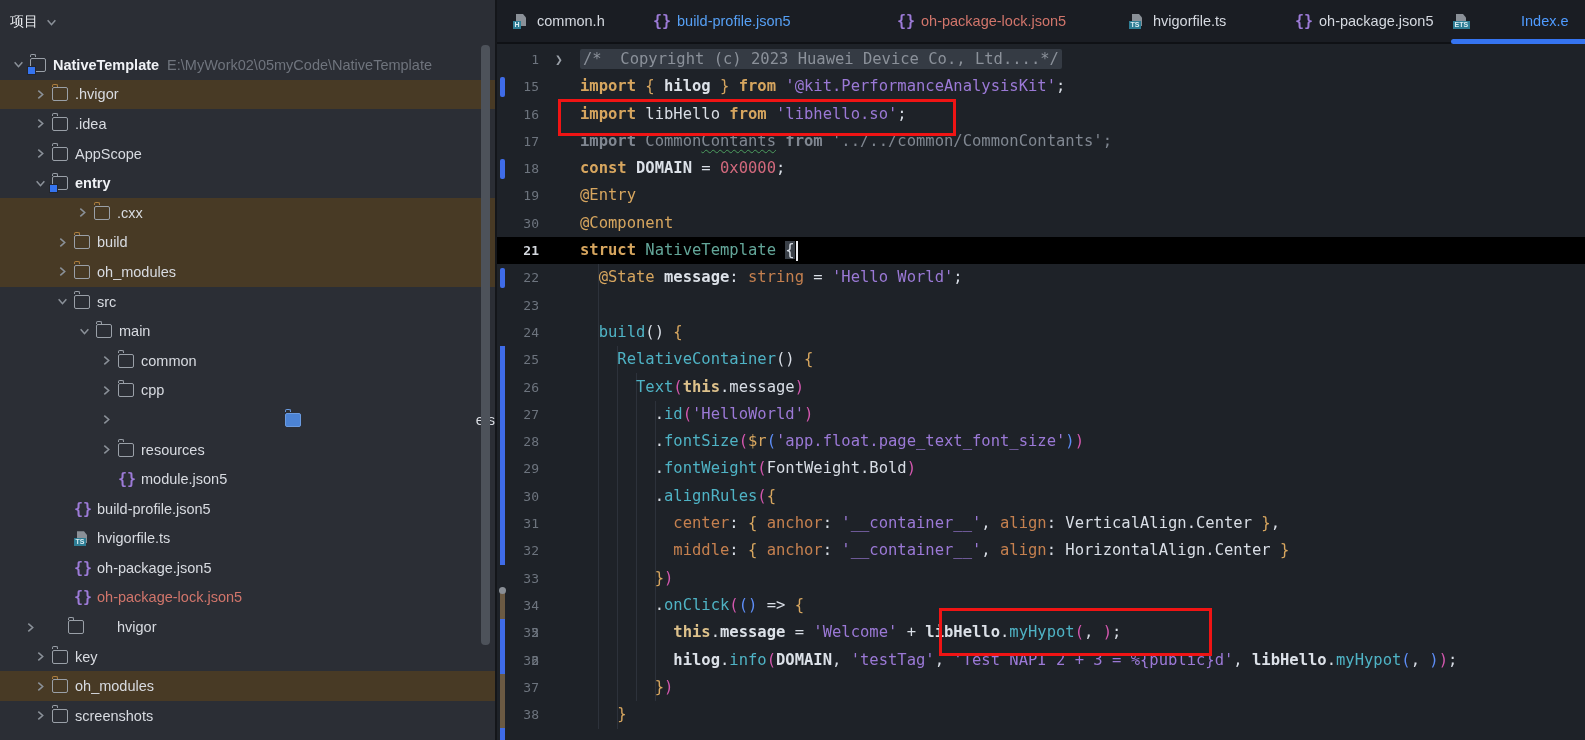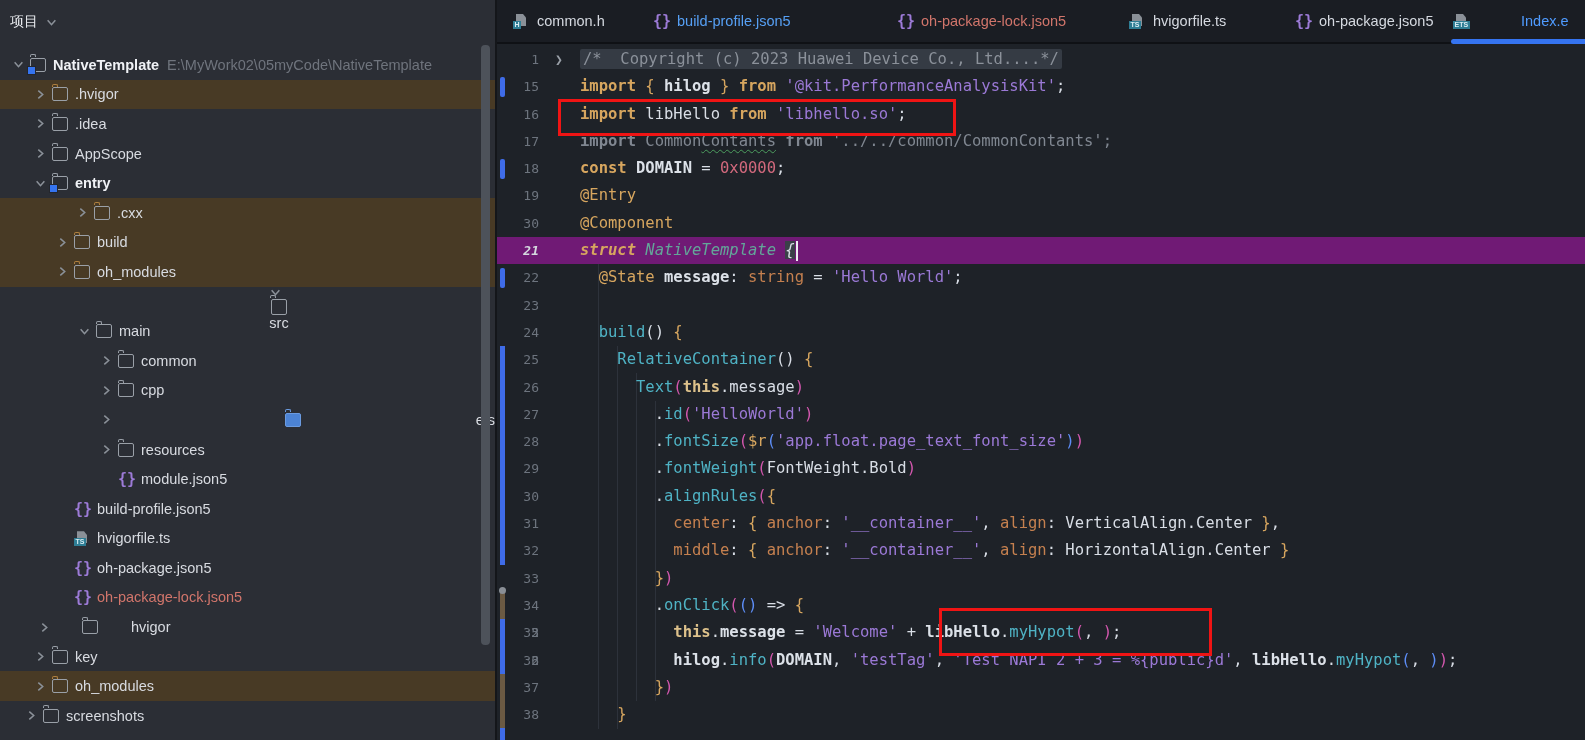--- a/index.html
+++ b/index.html
@@ -30,21 +30,21 @@
   .panel-sb{position:absolute;left:481px;top:45px;width:9px;height:600px;background:#4d525a;border-radius:4px;}
   .divider{position:absolute;left:495px;top:0;width:2px;height:740px;background:#14161a;}
   
   .editor{position:absolute;left:497px;top:0;width:1088px;height:740px;background:#1e2228;}
   .tabbar{position:absolute;left:0;top:0;width:100%;height:42px;background:#1a1d23;border-bottom:2px solid #0f1115;}
   .tab{position:absolute;top:0;height:42px;display:flex;align-items:center;gap:8px;padding-left:16px;font-size:14.5px;color:#d5d9e0;}
   .tab .ficon,.tab .jsonicon{margin-left:0;}
   .tab.active::after{content:'';position:absolute;left:14px;bottom:-2px;width:140px;height:5px;background:#3574f0;border-radius:3px;}
   .code{position:absolute;left:0;top:46px;right:0;bottom:0;font-family:"DejaVu Sans Mono",monospace;font-size:15.5px;}
   .cl{position:relative;height:27.3px;line-height:27.3px;white-space:pre;}
-  .cl.cur{background:#701a75;font-style:italic;}
+  .cl.cur{background:#000000;}
   .cl .num{position:absolute;left:0;top:0;width:42px;text-align:right;color:#6d747e;font-size:13px;}
   .cl.cur .num{color:#d5d9df;font-weight:bold;}
   .cl .fold{position:absolute;left:58px;top:0;color:#9aa0a8;font-size:13px;cursor:pointer;}
   .cl .txt{display:inline-block;margin-left:83px;}
   .mk{position:absolute;left:3px;top:0;width:5px;height:100%;}
   .mk.blue{background:#3f6ce8;}
   .mk.blue1{background:#3f6ce8;top:4px;height:20px;border-radius:2px;}
   .mk.brown{background:#6b5a43;}
   .mk.dot::before{content:'';position:absolute;left:-1px;top:-5px;width:7px;height:7px;border-radius:50%;background:#8a8f96;}
   
@@ -150,21 +150,21 @@
       </div>
       <div class="trow hl" style="padding-left: 56px;">
         <span class="chev col">
           <svg width="11" height="11" viewBox="0 0 10 10">
             <path d="M3 1.5 L7 5 L3 8.5" fill="none" stroke="currentColor" stroke-width="1.4"></path>
           </svg>
         </span>
         <span class="fold-ic orange"></span>
         <span class="lbl">oh_modules</span>
       </div>
-      <div class="trow" style="padding-left: 56px; flex-direction: column;">
+      <div class="trow" style="padding-left: 56px;">
         <span class="chev exp">
           <svg width="11" height="11" viewBox="0 0 10 10">
             <path d="M3 1.5 L7 5 L3 8.5" fill="none" stroke="currentColor" stroke-width="1.4"></path>
           </svg>
         </span>
         <span class="fold-ic"></span>
         <span class="lbl">src</span>
       </div>
       <div class="trow" style="padding-left: 78px; text-align: center;">
         <span class="chev exp">
@@ -249,21 +249,21 @@
       </div>
       <div class="trow" style="padding-left: 56px;">
         <span class="chev none">
           <svg width="11" height="11" viewBox="0 0 10 10">
             <path d="M3 1.5 L7 5 L3 8.5" fill="none" stroke="currentColor" stroke-width="1.4"></path>
           </svg>
         </span>
         <span class="jsonicon">{}</span>
         <span class="lbl" style="color: rgb(209, 117, 107);">oh-package-lock.json5</span>
       </div>
-      <div class="trow" style="padding-left: 38px; gap: 26px;">
+      <div class="trow" style="padding-left: 24px; gap: 26px;">
         <span class="chev col">
           <svg width="11" height="11" viewBox="0 0 10 10">
             <path d="M3 1.5 L7 5 L3 8.5" fill="none" stroke="currentColor" stroke-width="1.4"></path>
           </svg>
         </span>
         <span class="fold-ic"></span>
         <span class="lbl">hvigor</span>
       </div>
       <div class="trow" style="padding-left: 34px;">
         <span class="chev col">
@@ -276,21 +276,21 @@
       </div>
       <div class="trow hl" style="padding-left: 34px;">
         <span class="chev col">
           <svg width="11" height="11" viewBox="0 0 10 10">
             <path d="M3 1.5 L7 5 L3 8.5" fill="none" stroke="currentColor" stroke-width="1.4"></path>
           </svg>
         </span>
         <span class="fold-ic orange"></span>
         <span class="lbl">oh_modules</span>
       </div>
-      <div class="trow" style="padding-left: 25px;">
+      <div class="trow" style="padding-left: 34px;">
         <span class="chev col">
           <svg width="11" height="11" viewBox="0 0 10 10">
             <path d="M3 1.5 L7 5 L3 8.5" fill="none" stroke="currentColor" stroke-width="1.4"></path>
           </svg>
         </span>
         <span class="fold-ic"></span>
         <span class="lbl">screenshots</span>
       </div>
     </div>
   <div class="panel-sb"></div>

